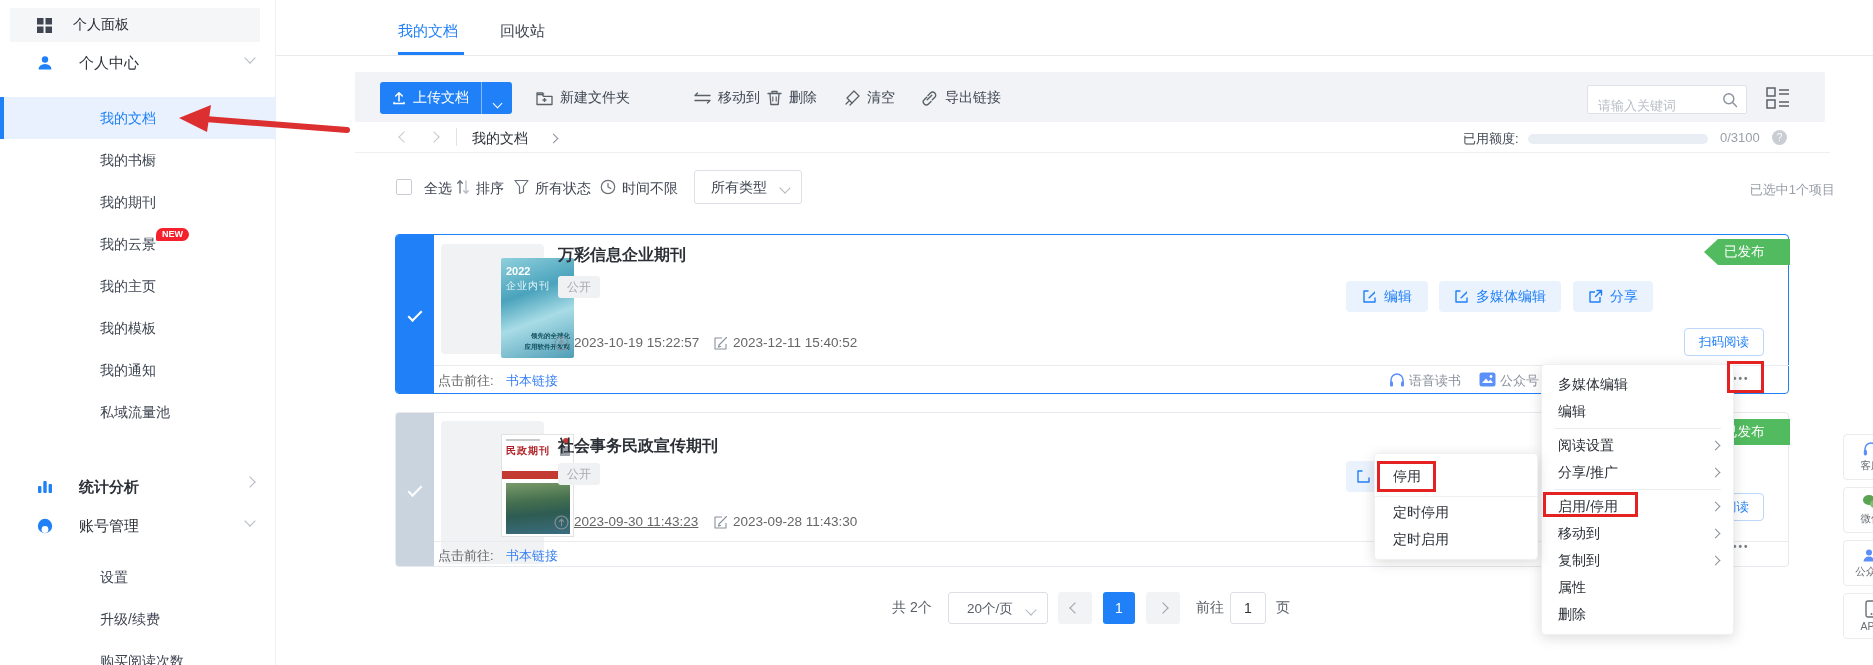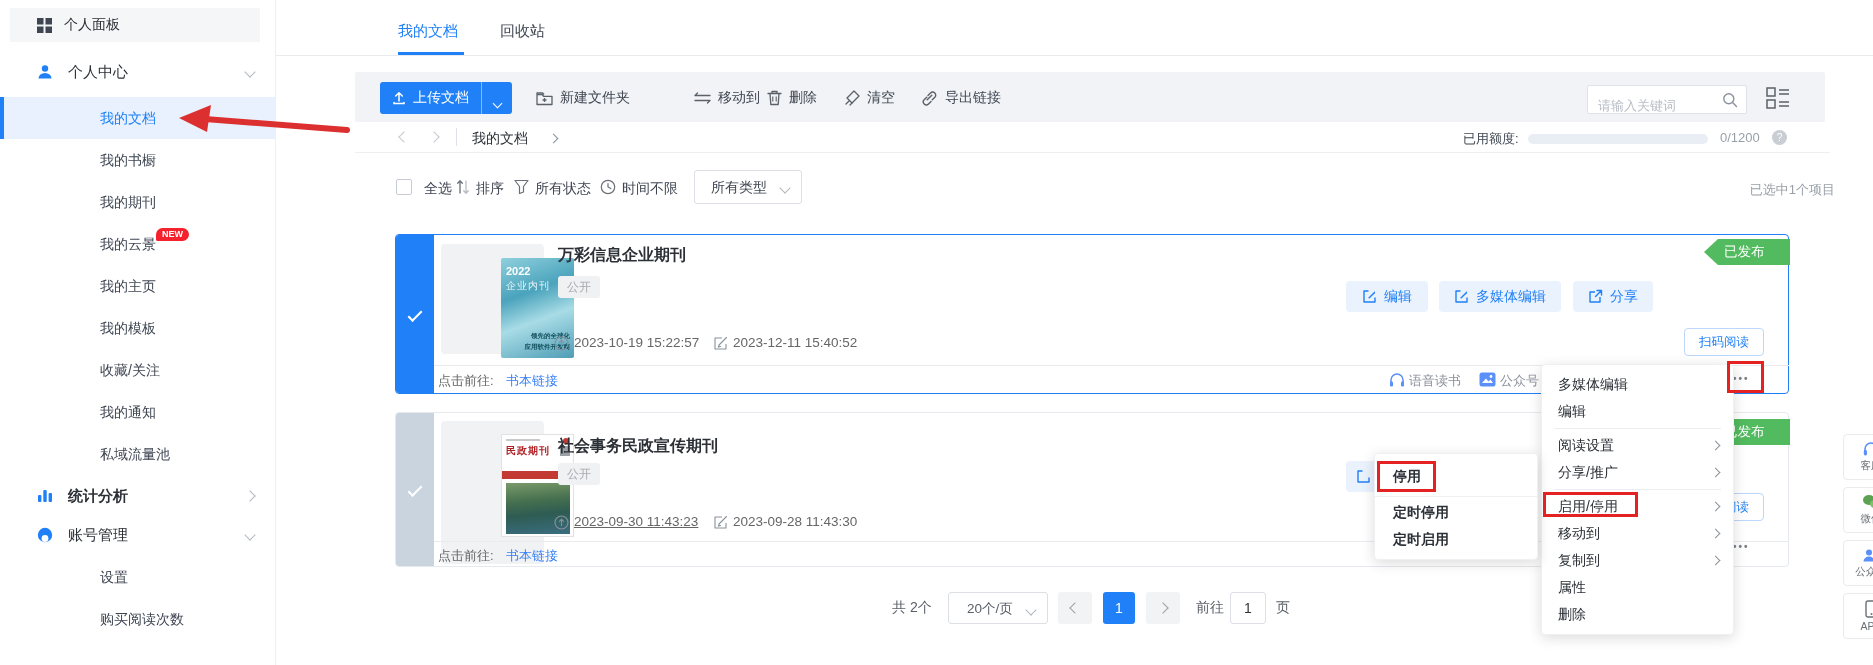--- a/index.html
+++ b/index.html
@@ -6,22 +6,22 @@
 body { font-family:"Liberation Sans","DejaVu Sans",sans-serif; background:#fff; }
 #root { position:relative; width:1873px; height:665px; background:#fff; overflow:hidden; color:#333; font-size:14px; }
 .chev { display:inline-block; width:8px; height:8px; border-right:1.7px solid #b3b8c0; border-bottom:1.7px solid #b3b8c0; }
 .chev.down { transform:rotate(45deg); }
 .chev.right { transform:rotate(-45deg); }
 .chev.left { transform:rotate(135deg); }
 .check { display:inline-block; width:14px; height:7px; border-left:2.5px solid #fff; border-bottom:2.5px solid #fff; transform:rotate(-45deg); }
 
 
 #sidebar { position:absolute; left:0; top:0; width:276px; height:665px; background:#fff; border-right:1px solid #edeff2; }
-.sb-dash { position:absolute; left:10px; top:8px; width:250px; height:34px; background:#f5f6f8; display:flex; align-items:center; gap:11px; padding-left:26px; color:#2b2f36; font-size:14px; cursor:pointer; }
-.sb-group { position:absolute; left:0; width:276px; height:36px; display:flex; align-items:center; gap:14px; padding-left:36px; font-size:15px; color:#2b2f36; cursor:pointer; }
+.sb-dash { position:absolute; left:10px; top:8px; width:250px; height:34px; background:#f5f6f8; display:flex; align-items:center; gap:20px; padding-left:26px; color:#2b2f36; font-size:14px; cursor:pointer; }
+.sb-group { position:absolute; left:0; width:276px; height:36px; display:flex; gap:25px; padding-left:36px; font-size:15px; color:#2b2f36; cursor:pointer; }
 .sb-group .gchev { position:absolute; right:22px; }
 .sb-item { height:42px; line-height:42px; padding-left:100px; font-size:14px; color:#3f4652; position:relative; cursor:pointer; }
 .sb-item.active { background:#e8f1fd; color:#2080f7; }
 .sb-item.active .bar { position:absolute; left:0; top:0; width:4px; height:42px; background:#2080f7; }
 .new-badge { position:absolute; left:156px; top:5px; background:#f5222d; color:#fff; font-size:9px; line-height:13px; padding:0 6px; border-radius:8px 8px 8px 2px; font-weight:bold; }
 
 
 .tab { position:absolute; top:22px; font-size:15px; color:#3f4652; cursor:pointer; }
 .tab.active { color:#2080f7; }
 #tab-underline { position:absolute; left:398px; top:52px; width:66px; height:3px; background:#2080f7; }
@@ -89,21 +89,21 @@
 .cover2 .qr { position:absolute; right:3px; top:11px; width:10px; height:10px; background:#9aa0a6; }
 .cover2 .dot { position:absolute; right:4px; top:3px; width:6px; height:6px; border-radius:50%; background:#c23a32; }
 .cover2 .banner { position:absolute; left:0; top:36px; width:73px; height:8px; background:#c23a32; }
 .cover2 .photo { position:absolute; left:4px; top:48px; width:64px; height:51px; background:linear-gradient(175deg,#7a9a6a 0%,#46704f 35%,#2e5c52 60%,#3a6d80 100%); }
 
 
 #context-menu { position:absolute; left:1541px; top:364px; width:193px; background:#fff; border:1px solid #eef0f4; border-radius:4px; box-shadow:0 3px 14px rgba(0,0,0,.14); padding:6px 0; z-index:10; }
 .cm-item { height:27px; line-height:27px; padding:0 16px; font-size:14px; color:#2b2f36; position:relative; cursor:pointer; }
 .cm-item .chev { position:absolute; right:14px; top:10px; width:7px; height:7px; border-color:#8a9098; }
 .cm-div { height:1px; background:#ecedf0; margin:3px 12px; }
-#submenu { position:absolute; left:1374px; top:453px; width:164px; background:#fff; border:1px solid #eef0f4; border-radius:4px; box-shadow:0 3px 14px rgba(0,0,0,.14); padding:6px 0; z-index:11;font-weight:bold; }
+#submenu { position:absolute; left:1374px; top:453px; width:164px; background:#fff; border:1px solid #eef0f4; border-radius:4px; box-shadow:0 3px 14px rgba(0,0,0,.14); padding:6px 0; z-index:11; }
 .sm-item { line-height:27px; height:27px; padding:0 18px; font-size:14px; color:#2b2f36; cursor:pointer; }
 .sm-item.first { height:32px; line-height:32px; }
 .sm-div { height:1px; background:#eef0f2; margin:4px 0 2px; }
 
 
 .pg-txt { position:absolute; top:599px; font-size:14px; color:#5a6068; }
 #pg-select { position:absolute; left:948px; top:592px; width:100px; height:32px; border:1px solid #dcdfe5; border-radius:3px; background:#fff; cursor:pointer; }
 #pg-select .lbl { position:absolute; left:18px; top:7px; font-size:13.5px; color:#5a6068; }
 #pg-select .chev { position:absolute; right:12px; top:13px; }
 .pg-btn { position:absolute; top:592px; width:34px; height:32px; background:#f2f3f5; border-radius:3px; display:flex; align-items:center; justify-content:center; cursor:pointer; }
@@ -144,21 +144,20 @@
       <span class="chev down gchev"></span>
     </div>
 
     <div style="position:absolute; left:0; top:97px; width:276px;">
       <div class="sb-item active"><span class="bar"></span><span>我的文档</span></div>
       <div class="sb-item"><span>我的书橱</span></div>
       <div class="sb-item"><span>我的期刊</span></div>
       <div class="sb-item"><span>我的云景</span><span class="new-badge">NEW</span></div>
       <div class="sb-item"><span>我的主页</span></div>
       <div class="sb-item"><span>我的模板</span></div>
-      <div class="sb-item"><span>收藏/关注</span></div>
       <div class="sb-item"><span>我的通知</span></div>
       <div class="sb-item"><span>私域流量池</span></div>
     </div>
 
     <div class="sb-group" style="top:478px;font-weight:bold;">
       <svg width="18" height="18" viewBox="0 0 18 18">
           <rect x="2" y="8" width="3.4" height="7" rx="1" fill="#2080f7"></rect>
           <rect x="7.3" y="3" width="3.4" height="12" rx="1" fill="#2080f7"></rect>
           <rect x="12.6" y="6" width="3.4" height="9" rx="1" fill="#2080f7"></rect>
         </svg>
@@ -170,20 +169,21 @@
       <svg width="18" height="18" viewBox="0 0 18 18">
           <circle cx="9" cy="9" r="7.2" fill="#2080f7"></circle>
           <circle cx="9" cy="12.5" r="3.4" fill="#fff"></circle>
         </svg>
       <span>账号管理</span>
       <span class="chev down gchev"></span>
     </div>
 
     <div style="position:absolute; left:0; top:556px; width:276px;">
       <div class="sb-item"><span>设置</span></div>
+      <div class="sb-item"><span>升级/续费</span></div>
       <div class="sb-item"><span>购买阅读次数</span></div>
     </div>
   </div>
 
   <div class="tab active" style="left:398px;">我的文档</div>
   <div class="tab" style="left:500px;">回收站</div>
   <div id="tab-underline"></div>
   <div id="tabs-border"></div>
 
   <div id="toolbar"></div>
@@ -250,21 +250,21 @@
     </svg>
 
   <span class="chev left bc-chev" style="left:400px; border-color:#c4c8d0;"></span>
   <span class="chev right bc-chev" style="left:430px; border-color:#c4c8d0;"></span>
   <div id="bc-divider"></div>
   <span id="bc-current">我的文档</span>
   <span class="chev right" style="position:absolute; left:550px; top:135px; width:7px; height:7px; border-color:#8a9098;"></span>
 
   <span id="quota-label">已用额度:</span>
   <div id="quota-bar"></div>
-  <span id="quota-value">0/1200</span>
+  <span id="quota-value">0/3100</span>
   <span id="quota-help">?</span>
   <div id="main-divider"></div>
 
   <div id="select-all-cb"></div>
   <span class="flt" style="left:424px;">全选</span>
   <svg class="flt-ic" style="left:456px;" width="14" height="16" viewBox="0 0 14 16">
       <path d="M4 14 V2 M1.7 4.3 L4 1.8 L6.3 4.3" stroke="#6a7078" stroke-width="1.3" fill="none" stroke-linecap="round" stroke-linejoin="round"></path>
       <path d="M10 2 V14 M7.7 11.7 L10 14.2 L12.3 11.7" stroke="#b8bdc4" stroke-width="1.3" fill="none" stroke-linecap="round" stroke-linejoin="round"></path>
     </svg>
   <span class="flt" style="left:476px;">排序</span>

